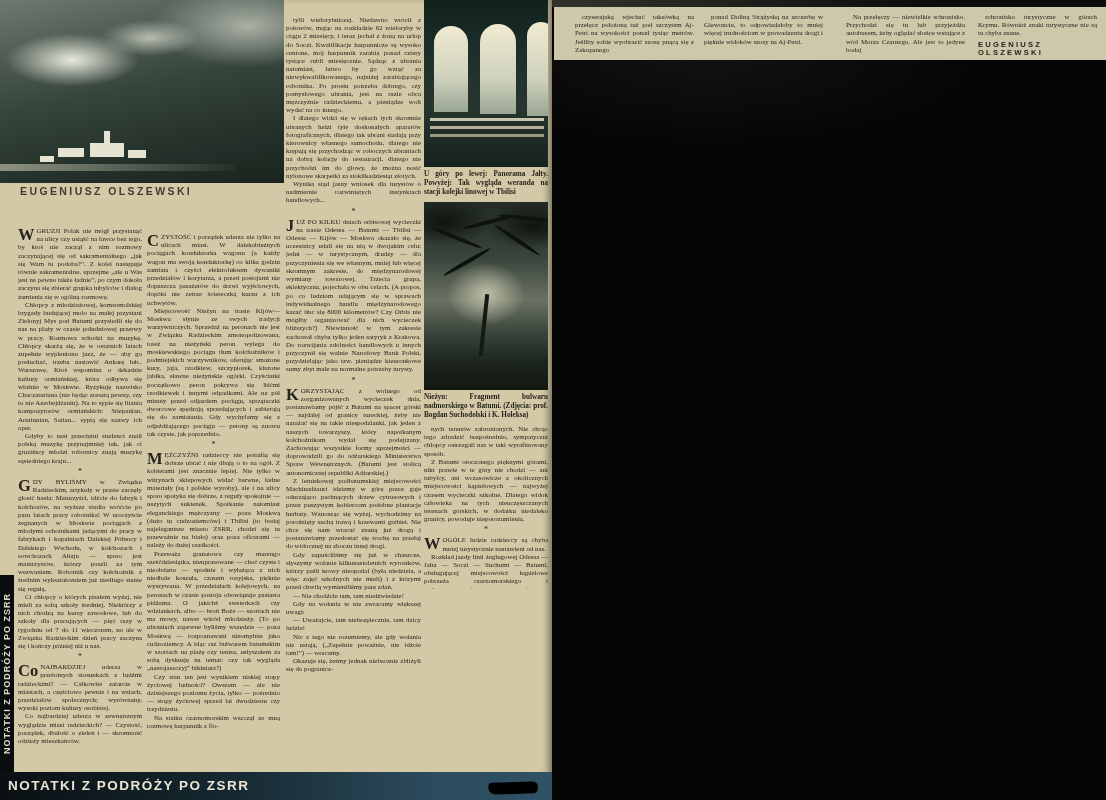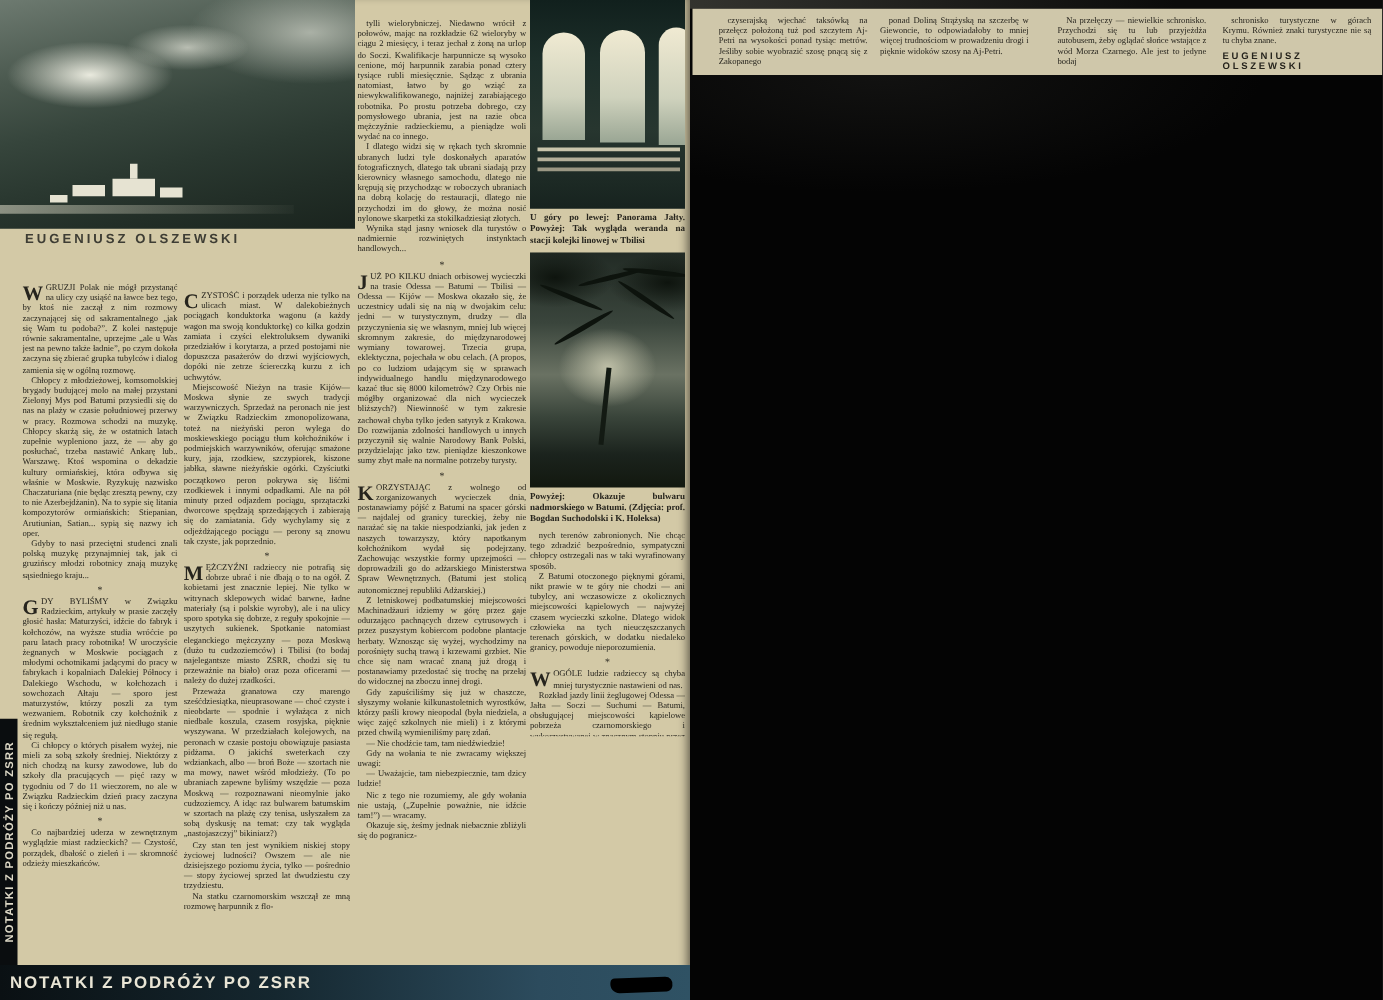--- a/index.html
+++ b/index.html
@@ -97,20 +97,21 @@
     <p class="author">EUGENIUSZ OLSZEWSKI</p>
 
     <div class="col colA">
         <p class="para lead"><span class="dropcap">W</span>GRUZJI Polak nie mógł przystanąć na ulicy czy usiąść na ławce bez tego, by ktoś nie zaczął z nim rozmowy zaczynającej się od sakramentalnego „jak się Wam tu podoba?”. Z kolei następuje równie sakramentalne, uprzejme „ale u Was jest na pewno także ładnie”, po czym dokoła zaczyna się zbierać grupka tubylców i dialog zamienia się w ogólną rozmowę.</p>
         <p class="para">Chłopcy z młodzieżowej, komsomolskiej brygady budującej molo na małej przystani Zielonyj Mys pod Batumi przysiedli się do nas na plaży w czasie południowej przerwy w pracy. Rozmowa schodzi na muzykę. Chłopcy skarżą się, że w ostatnich latach zupełnie wypleniono jazz, że — aby go posłuchać, trzeba nastawić Ankarę lub.. Warszawę. Ktoś wspomina o dekadzie kultury ormiańskiej, która odbywa się właśnie w Moskwie. Ryzykuję nazwisko Chaczaturiana (nie będąc zresztą pewny, czy to nie Azerbejdżanin). Na to sypie się litania kompozytorów ormiańskich: Stiepanian, Arutiunian, Satian... sypią się nazwy ich oper.</p>
         <p class="para">Gdyby to nasi przeciętni studenci znali polską muzykę przynajmniej tak, jak ci gruzińscy młodzi robotnicy znają muzykę sąsiedniego kraju...</p>
         <div class="star">*</div>
         <p class="para lead"><span class="dropcap">G</span>DY BYLIŚMY w Związku Radzieckim, artykuły w prasie zaczęły głosić hasła: Maturzyści, idźcie do fabryk i kołchozów, na wyższe studia wróćcie po paru latach pracy robotnika! W uroczyście żegnanych w Moskwie pociągach z młodymi ochotnikami jadącymi do pracy w fabrykach i kopalniach Dalekiej Północy i Dalekiego Wschodu, w kołchozach i sowchozach Ałtaju — sporo jest maturzystów, którzy poszli za tym wezwaniem. Robotnik czy kołchoźnik z średnim wykształceniem już niedługo stanie się regułą.</p>
         <p class="para">Ci chłopcy o których pisałem wyżej, nie mieli za sobą szkoły średniej. Niektórzy z nich chodzą na kursy zawodowe, lub do szkoły dla pracujących — pięć razy w tygodniu od 7 do 11 wieczorem, no ale w Związku Radzieckim dzień pracy zaczyna się i kończy później niż u nas.</p>
         <div class="star">*</div>
+        <p class="para lead"><span class="dropcap">Co</span>NAJBARDZIEJ uderza w przelotnych stosunkach z ludźmi radzieckimi? — Całkowite zatarcie w miastach, a częściowo pewnie i na wsiach, przedziałów społecznych; wyrównany, wysoki poziom kultury osobistej.</p>
         <p class="para">Co najbardziej uderza w zewnętrznym wyglądzie miast radzieckich? — Czystość, porządek, dbałość o zieleń i — skromność odzieży mieszkańców.</p>
       </div>
     <div class="col colB">
         <p class="para lead"><span class="dropcap">C</span>ZYSTOŚĆ i porządek uderza nie tylko na ulicach miast. W dalekobieżnych pociągach konduktorka wagonu (a każdy wagon ma swoją konduktorkę) co kilka godzin zamiata i czyści elektroluksem dywaniki przedziałów i korytarza, a przed postojami nie dopuszcza pasażerów do drzwi wyjściowych, dopóki nie zetrze ściereczką kurzu z ich uchwytów.</p>
         <p class="para">Miejscowość Nieżyn na trasie Kijów—Moskwa słynie ze swych tradycji warzywniczych. Sprzedaż na peronach nie jest w Związku Radzieckim zmonopolizowana, toteż na nieżyński peron wylega do moskiewskiego pociągu tłum kołchoźników i podmiejskich warzywników, oferując smażone kury, jaja, rzodkiew, szczypiorek, kiszone jabłka, sławne nieżyńskie ogórki. Czyściutki początkowo peron pokrywa się liśćmi rzodkiewek i innymi odpadkami. Ale na pół minuty przed odjazdem pociągu, sprzątaczki dworcowe spędzają sprzedających i zabierają się do zamiatania. Gdy wychylamy się z odjeżdżającego pociągu — perony są znowu tak czyste, jak poprzednio.</p>
         <div class="star">*</div>
         <p class="para lead"><span class="dropcap">M</span>ĘŻCZYŹNI radzieccy nie potrafią się dobrze ubrać i nie dbają o to na ogół. Z kobietami jest znacznie lepiej. Nie tylko w witrynach sklepowych widać barwne, ładne materiały (są i polskie wyroby), ale i na ulicy sporo spotyka się dobrze, z reguły spokojnie — uszytych sukienek. Spotkanie natomiast eleganckiego mężczyzny — poza Moskwą (dużo tu cudzoziemców) i Tbilisi (to bodaj najelegantsze miasto ZSRR, chodzi się tu przeważnie na biało) oraz poza oficerami — należy do dużej rzadkości.</p>
         <p class="para">Przeważa granatowa czy marengo sześćdziesiątka, nieuprasowane — choć czyste i nieobdarte — spodnie i wyłażąca z nich niedbale koszula, czasem rosyjska, pięknie wyszywana. W przedziałach kolejowych, na peronach w czasie postoju obowiązuje pasiasta pidżama. O jakichś sweterkach czy wdziankach, albo — broń Boże — szortach nie ma mowy, nawet wśród młodzieży. (To po ubraniach zapewne byliśmy wszędzie — poza Moskwą — rozpoznawani nieomylnie jako cudzoziemcy. A idąc raz bulwarem batumskim w szortach na plażę czy tenisa, usłyszałem za sobą dyskusję na temat: czy tak wygląda „nastojaszczyj” bikiniarz?)</p>
         <p class="para">Czy stan ten jest wynikiem niskiej stopy życiowej ludności? Owszem — ale nie dzisiejszego poziomu życia, tylko — pośrednio — stopy życiowej sprzed lat dwudziestu czy trzydziestu.</p>
         <p class="para">Na statku czarnomorskim wszczął ze mną rozmowę harpunnik z flo-</p>
@@ -141,21 +142,21 @@
       </div>
       <div class="caption">U góry po lewej: Panorama Jałty. Powyżej: Tak wygląda weranda na stacji kolejki linowej w Tbilisi</div>
       <div class="photo photo-palms">
         <div class="frond f1"></div>
         <div class="frond f2"></div>
         <div class="frond f3"></div>
         <div class="frond f4"></div>
         <div class="frond f5"></div>
         <div class="trunk"></div>
       </div>
-      <div class="caption">Powyżej: Okazuje bulwaru nadmorskiego w Batumi. (Zdjęcia: prof. Bogdan Suchodolski i K. Holeksa)</div>
+      <div class="caption">Nieżyn: Fragment bulwaru nadmorskiego w Batumi. (Zdjęcia: prof. Bogdan Suchodolski i K. Holeksa)</div>
       <div class="col colDtext">
           <p class="para">nych terenów zabronionych. Nie chcąc tego zdradzić bezpośrednio, sympatyczni chłopcy ostrzegali nas w taki wyrafinowany sposób.</p>
           <p class="para">Z Batumi otoczonego pięknymi górami, nikt prawie w te góry nie chodzi — ani tubylcy, ani wczasowicze z okolicznych miejscowości kąpielowych — najwyżej czasem wycieczki szkolne. Dlatego widok człowieka na tych nieuczęszczanych terenach górskich, w dodatku niedaleko granicy, powoduje nieporozumienia.</p>
           <div class="star">*</div>
           <p class="para lead"><span class="dropcap">W</span>OGÓLE ludzie radzieccy są chyba mniej turystycznie nastawieni od nas.</p>
           <p class="para">Rozkład jazdy linii żeglugowej Odessa — Jałta — Soczi — Suchumi — Batumi, obsługującej miejscowości kąpielowe pobrzeża czarnomorskiego i wykorzystywanej w znacznym stopniu przez wczasowiczów, pomyślany jest jedynie z punktu widzenia przewozowego, z całkowitym pominięciem względów turystycznych. Tak więc postój w Suchumi trwa od czwartej do szóstej rano (zdaje się, że tylko Polacy zerwali się przed późnym tu świtem, żeby obejść tę ślicznie położoną i zabudowaną stolicę autonomicznej republiki Abchaskiej). Postój w najpiękniejszej z miejscowości — Jałcie — trwa wprawdzie osiem godzin — ale od dwunastej w nocy do ósmej rano, a w powrotnej drodze — od ósmej do jedenastej wieczór.</p>
           <p class="para">Ale i to wystarcza, żeby odbyć ranny spacer do Liwadii, gdzie położony na wysokim brzegu morza, tonie w glicyniach i różach dawny pałac Mikołaja II, w którym odbywała się ongiś konferencja jałtańska; obecnie jest tu sanatorium. A wieczorem łapiemy jeszcze ostatnie minuty przed pełnym zmierzchem, żeby karkołomną szosą bach-</p>
         </div>
     </div>
 

